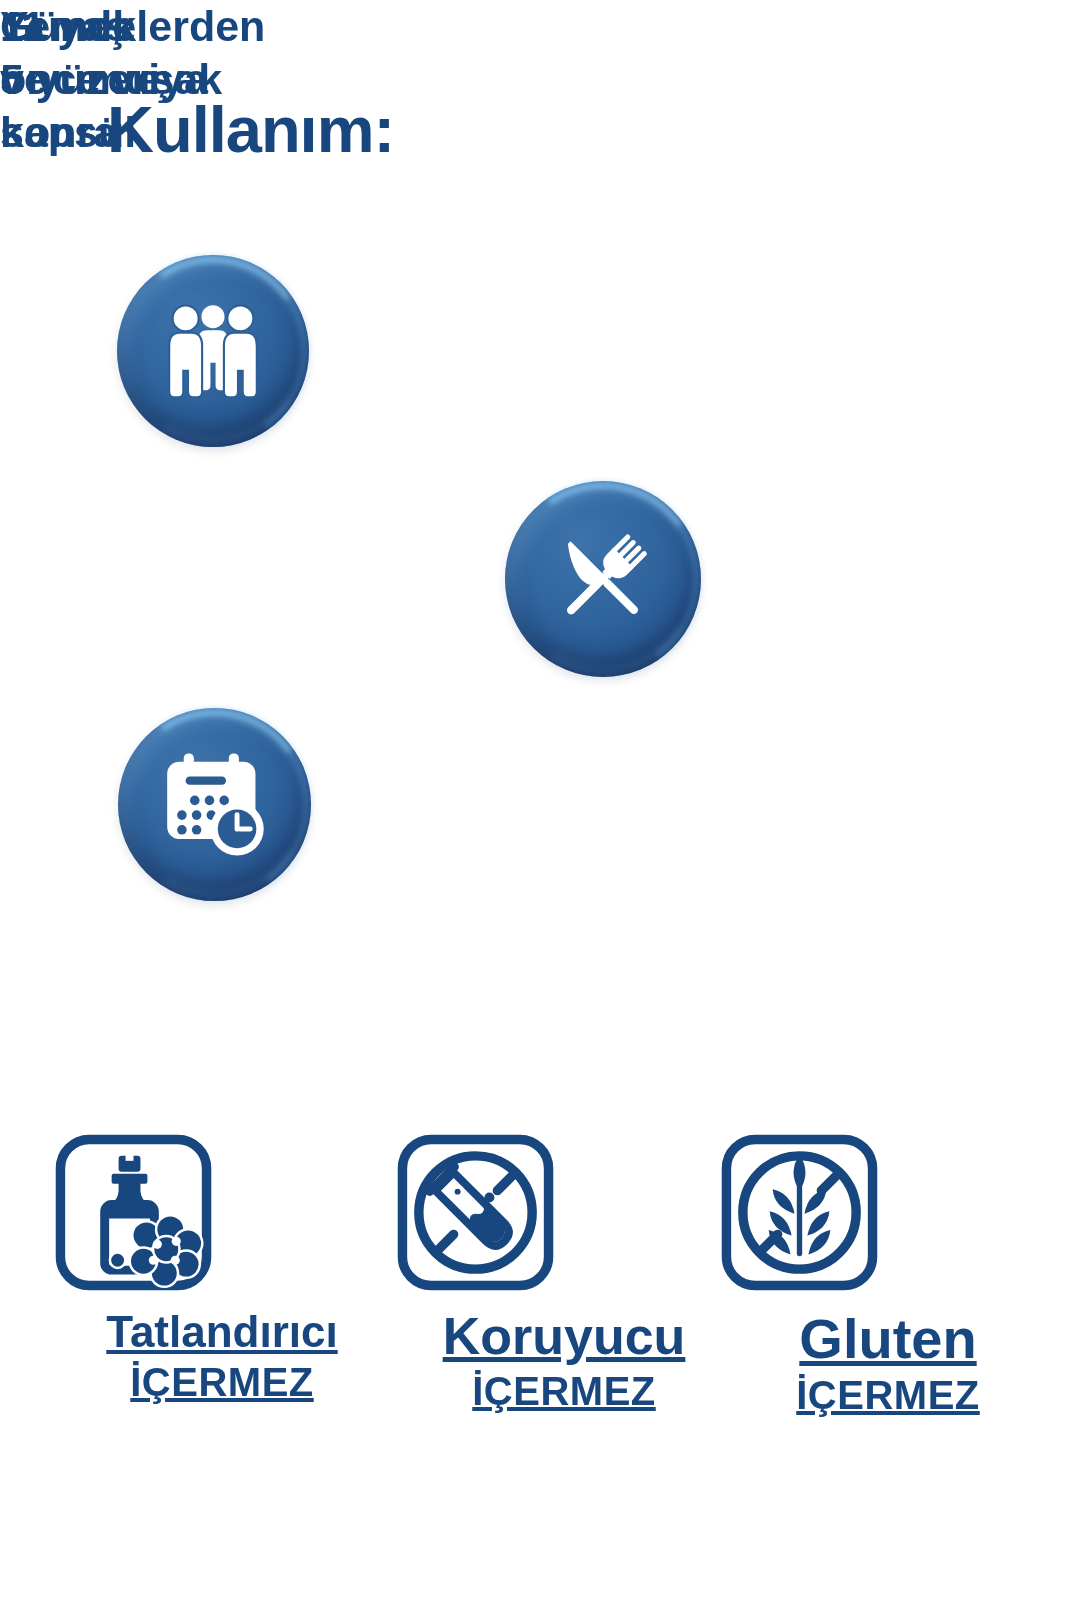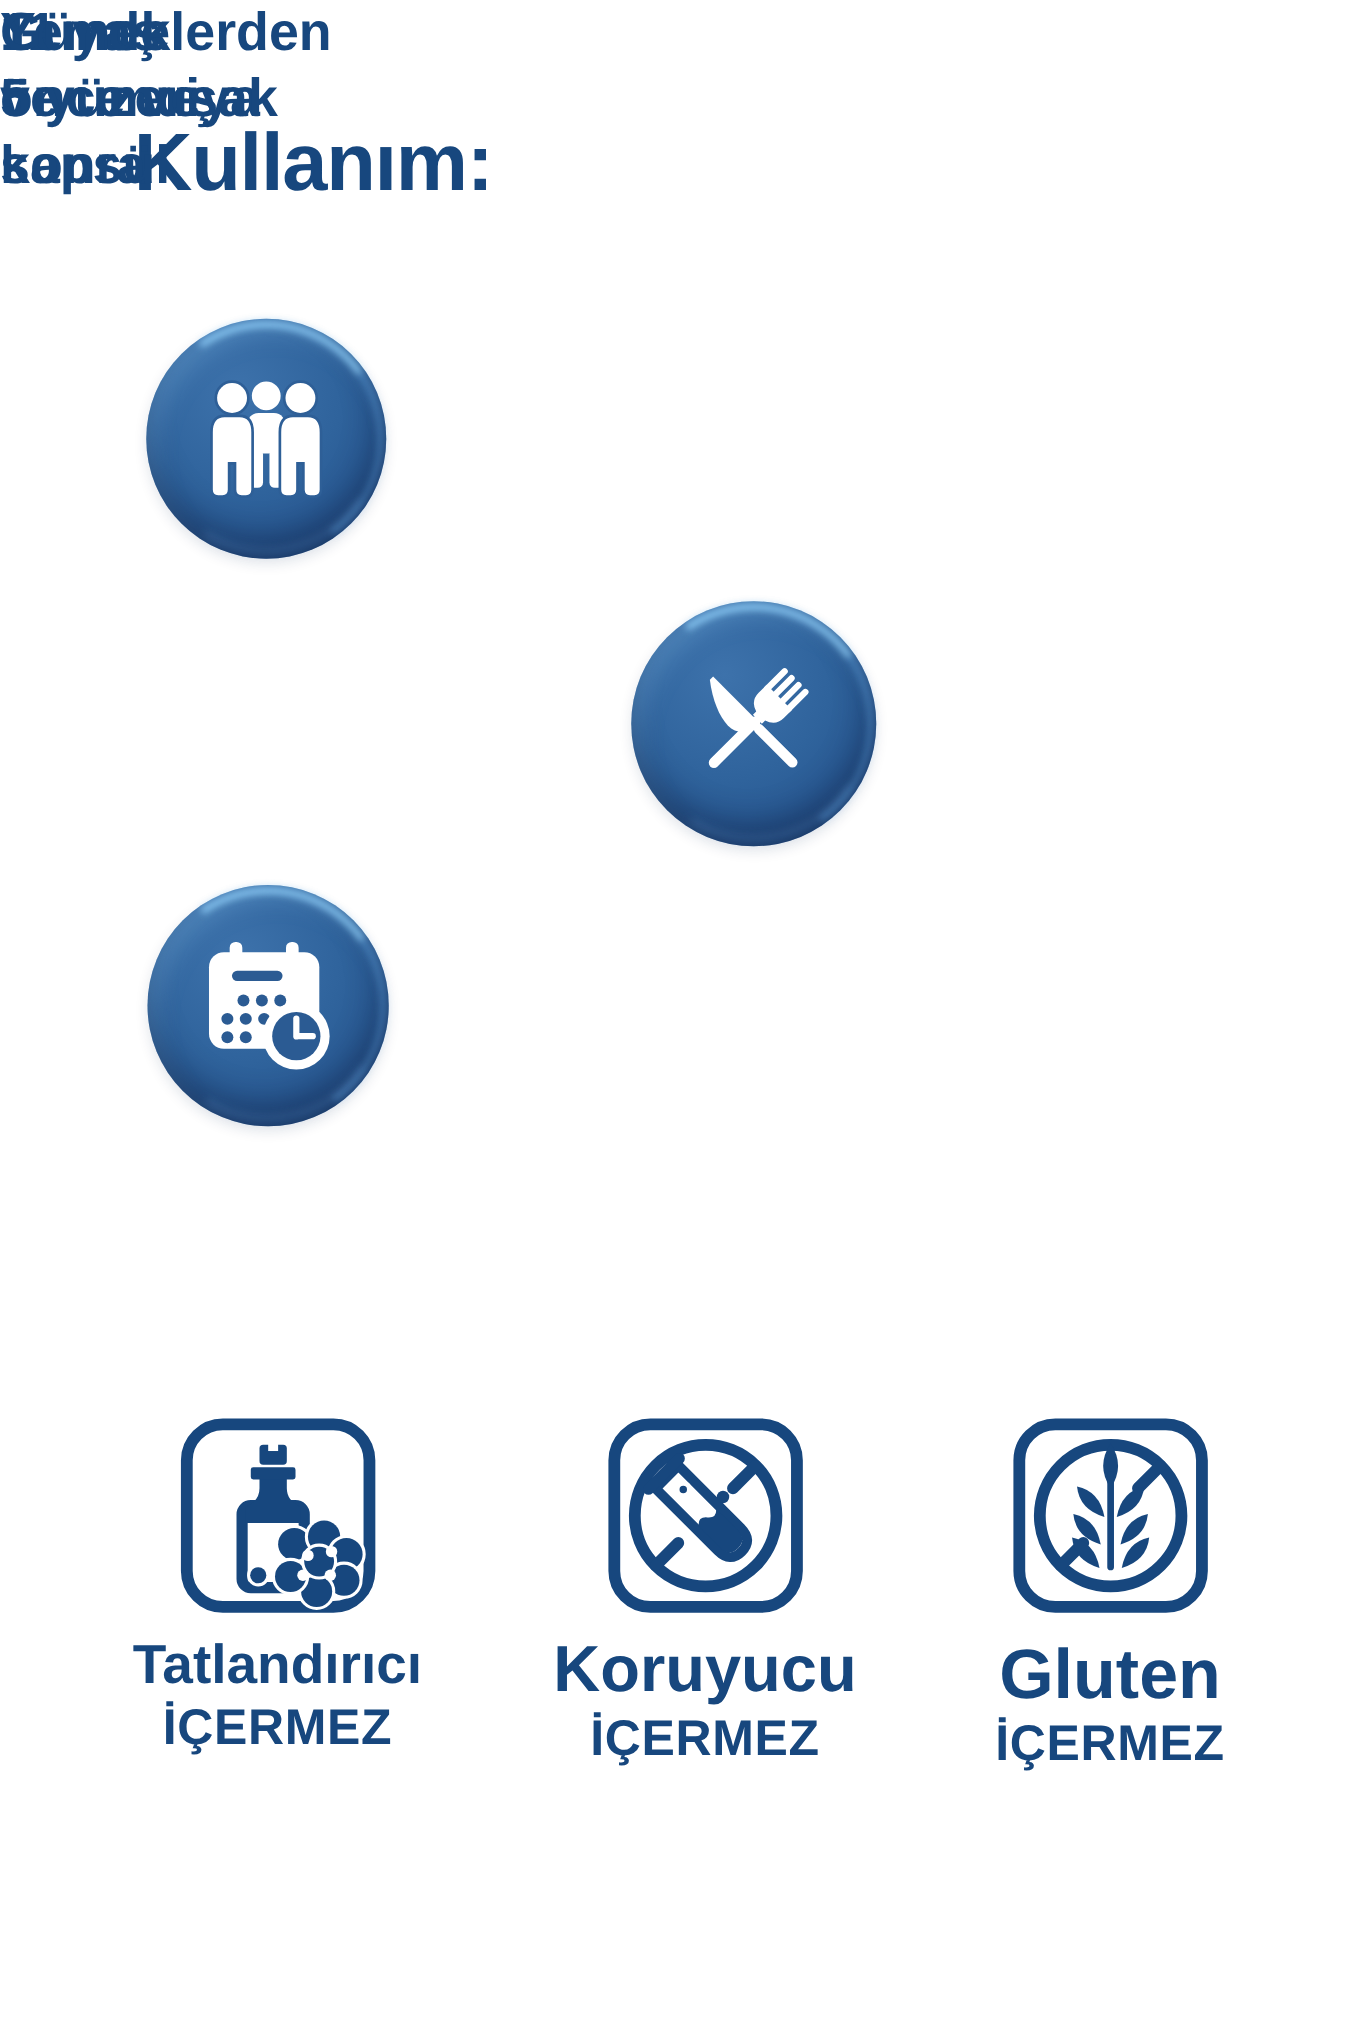--- a/index.html
+++ b/index.html
@@ -36,21 +36,21 @@
     border-bottom-color:rgba(120,180,240,.28);
     filter:blur(4px);transform:rotate(-12deg);
   }
   #disc1{left:117px;top:255px;width:192px;height:192px;}
   #disc2{left:505px;top:481px;width:196px;height:196px;}
   #disc3{left:118px;top:708px;width:193px;height:193px;}
   .disc svg{position:relative;z-index:2;}
   .utext{position:absolute;font-size:43px;font-weight:800;line-height:53px;white-space:nowrap;}
   .utext span{display:block;}
   
-  .badge{position:absolute;top:1131px;width:340px;display:flex;flex-direction:column;align-items:center;}
+  .badge{position:absolute;top:1131px;width:340px;display:flex;flex-direction:column;text-decoration:underline;}
   #badge1{left:52px;}
   #badge2{left:394px;}
   #badge3{left:718px;}
   .badge svg{width:163px;height:163px;}
   .bname{margin-top:13px;font-weight:800;line-height:1.15;text-align:center;white-space:nowrap;}
   #badge1 .bname{font-size:44px;}
   #badge2 .bname{font-size:52px;}
   #badge3 .bname{font-size:56px;}
   .blabel{font-size:40px;font-weight:800;line-height:1.22;text-align:center;letter-spacing:.5px;white-space:nowrap;}
 </style>

